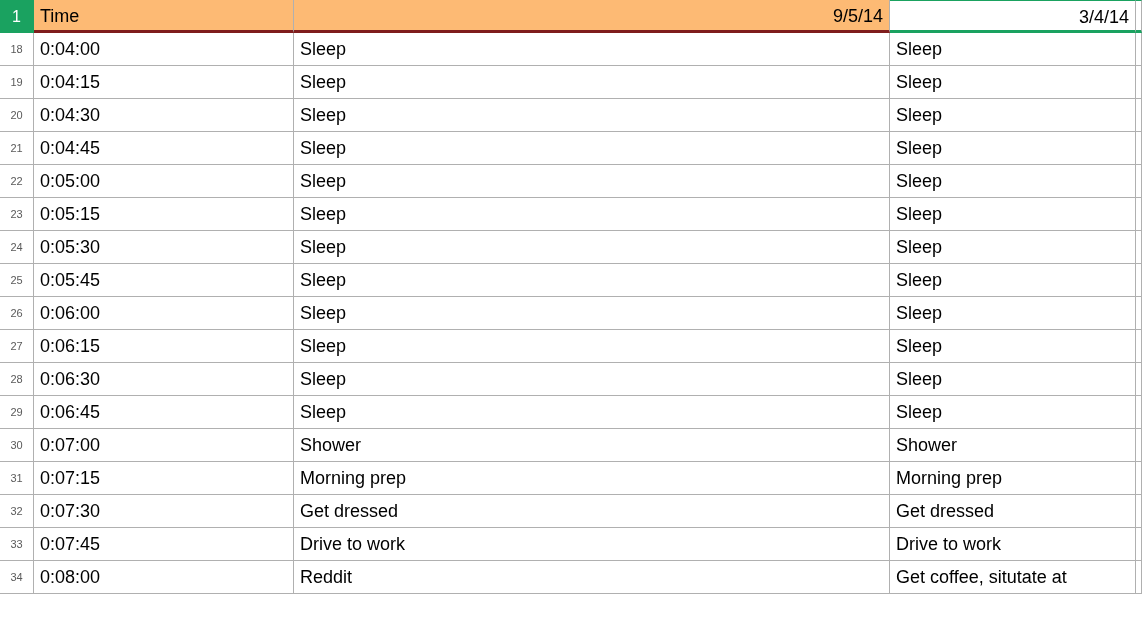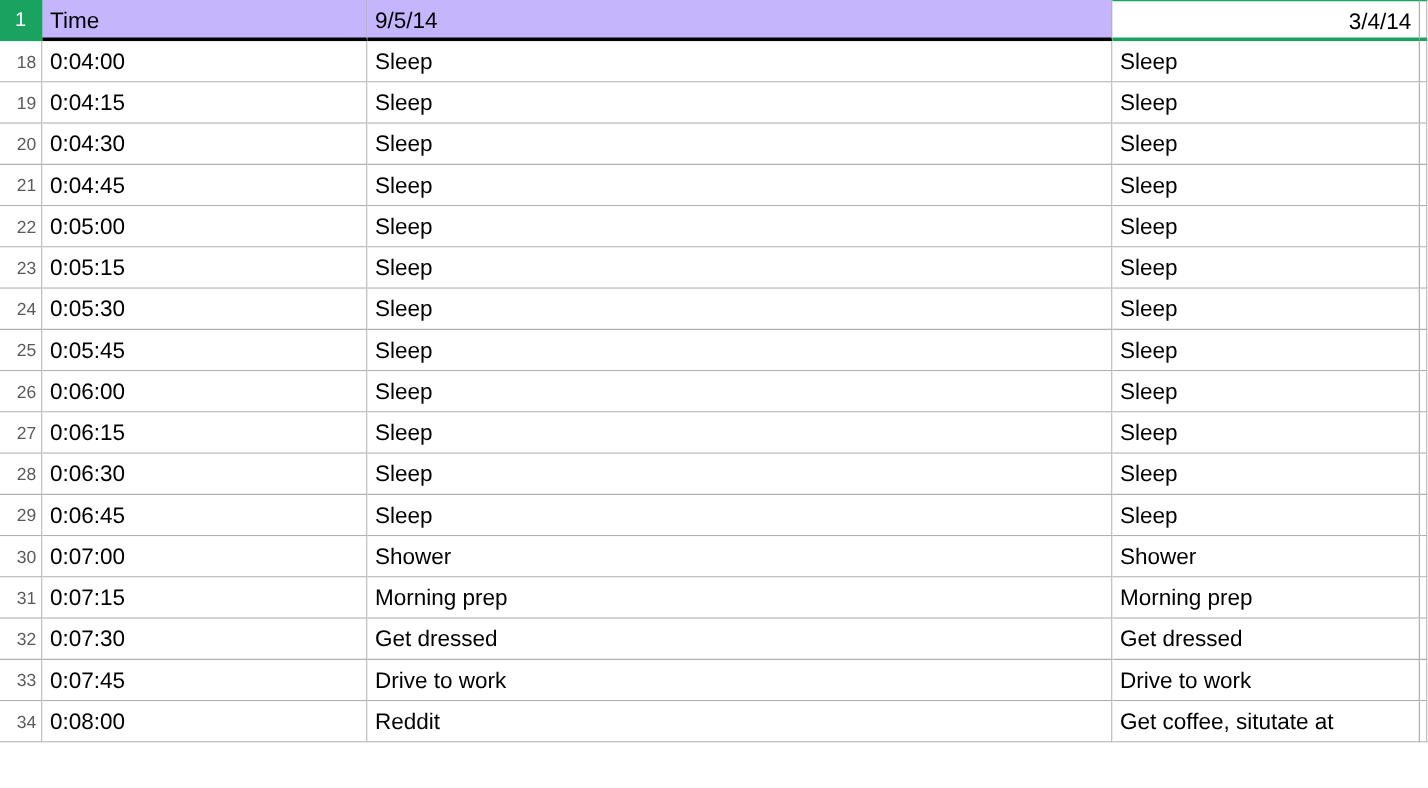--- a/index.html
+++ b/index.html
@@ -22,45 +22,45 @@
     padding: 4px 6px;
     height: 33px;
     line-height: 25px;
     white-space: nowrap;
     overflow: hidden;
     background: #fff;
   }
   .rownum {
     background: #fff;
     color: #5a5a5a;
-    text-align: right;
-    font-size: 14px;
+    text-align: center;
+    font-size: 11px;
     padding: 4px 4px;
     border-right: 1px solid #b0b0b0;
     border-bottom: 1px solid #b0b0b0;
     height: 33px;
     line-height: 25px;
   }
   .header-row .cell {
-    background: #c4b5fd;
-    border-bottom: 3px solid #000000;
+    background: #fdba74;
+    border-bottom: 3px solid #7f1d1d;
   }
   .header-row .rownum-active {
     background: #1aa260;
     color: #fff;
     text-align: center;
     font-size: 16px;
     padding: 4px 4px;
     border-bottom: 3px solid #1aa260;
     border-right: 1px solid #1aa260;
     height: 33px;
     line-height: 25px;
   }
   .header-row .cell.col-c {
-    text-align: left;
+    text-align: right;
   }
   .header-row .cell.col-d {
     background: #fff;
     text-align: right;
     border-top: 1px solid #1aa260;
     border-bottom: 3px solid #1aa260;
   }
   .header-row .cell.col-e {
     background: #fff;
     border-top: 1px solid #1aa260;

